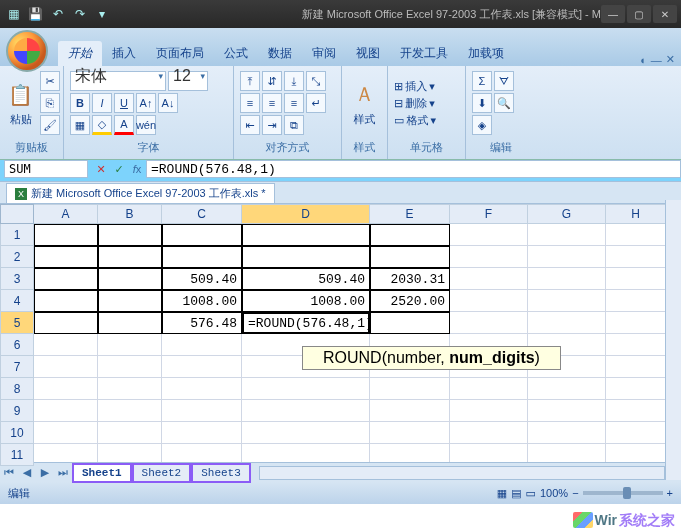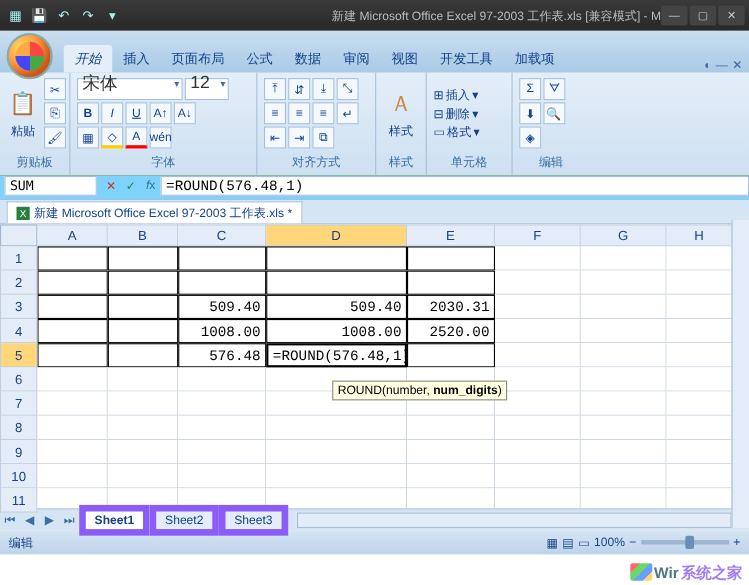--- a/index.html
+++ b/index.html
@@ -57,27 +57,27 @@
 .colhdr { background: #e4ecf7; border: 1px solid #c0d0e0; border-left: none; font-size: 12px; text-align: center; color: #15428b; display: flex; align-items: center; justify-content: center; }
 .cA { width: 64px; } .cB { width: 64px; } .cC { width: 80px; } .cD { width: 128px; } .cE { width: 80px; } .cF { width: 78px; } .cG { width: 78px; } .cH { width: 60px; }
 .colhdr.active { background: #ffd77a; }
 .data-row { display: flex; height: 22px; }
 .cell { border-right: 1px solid #d0d7e5; border-bottom: 1px solid #d0d7e5; font-size: 13px; font-family: "Courier New", SimSun, monospace; padding: 0 4px; display: flex; align-items: center; justify-content: flex-end; color: #000; background: #fff; }
 .cell.bord { border: 1px solid #000; }
 .cell.editing { border: 2px solid #000; justify-content: flex-start; background: #fff; z-index: 5; position: relative; }
 .cell.leftal { justify-content: flex-start; }
 
 
-.tooltip { position: absolute; left: 302px; top: 346px; background: #ffffe1; border: 1px solid #888; font-size: 11px; padding: 2px 4px; font-family: sans-serif; z-index: 20; }
+.tooltip { position: absolute; left: 302px; top: 346px; background: #ffffe1; border: 1px solid #888; font-size: 16px; padding: 2px 20px; font-family: sans-serif; z-index: 20; }
 .tooltip b { font-weight: bold; }
 
 
 .sheettabs { height: 20px; background: #d6e5f3; display: flex; align-items: center; font-size: 11px; border-top: 1px solid #a5c0db; }
 .nav-btn { width: 18px; height: 16px; display: flex; align-items: center; justify-content: center; color: #3b6ea5; }
-.sheettab { padding: 2px 8px; background: #e4ecf7; border: 6px solid #8b5cf6; color: #15428b; }
+.sheettab { padding: 2px 8px; background: #e4ecf7; border: 2px solid #8b5cf6; color: #15428b; font-family: Liberation Mono, monospace; }
 .sheettab.active { background: #fff; font-weight: bold; }
 .hscroll { flex: 1; height: 14px; background: #e4ecf7; margin: 0 16px 0 8px; border: 1px solid #a5c0db; }
 
 
 .statusbar { height: 22px; background: linear-gradient(#d6e5f3, #bcd3ea); display: flex; align-items: center; font-size: 11px; color: #15428b; padding: 0 8px; }
 .statusbar .zoom { margin-left: auto; display: flex; align-items: center; gap: 4px; }
 .slider { width: 80px; height: 4px; background: #9eb6ce; position: relative; }
 .slider::after { content: ""; position: absolute; left: 50%; top: -4px; width: 8px; height: 12px; background: #6a8eb5; border-radius: 2px; }
 
 

